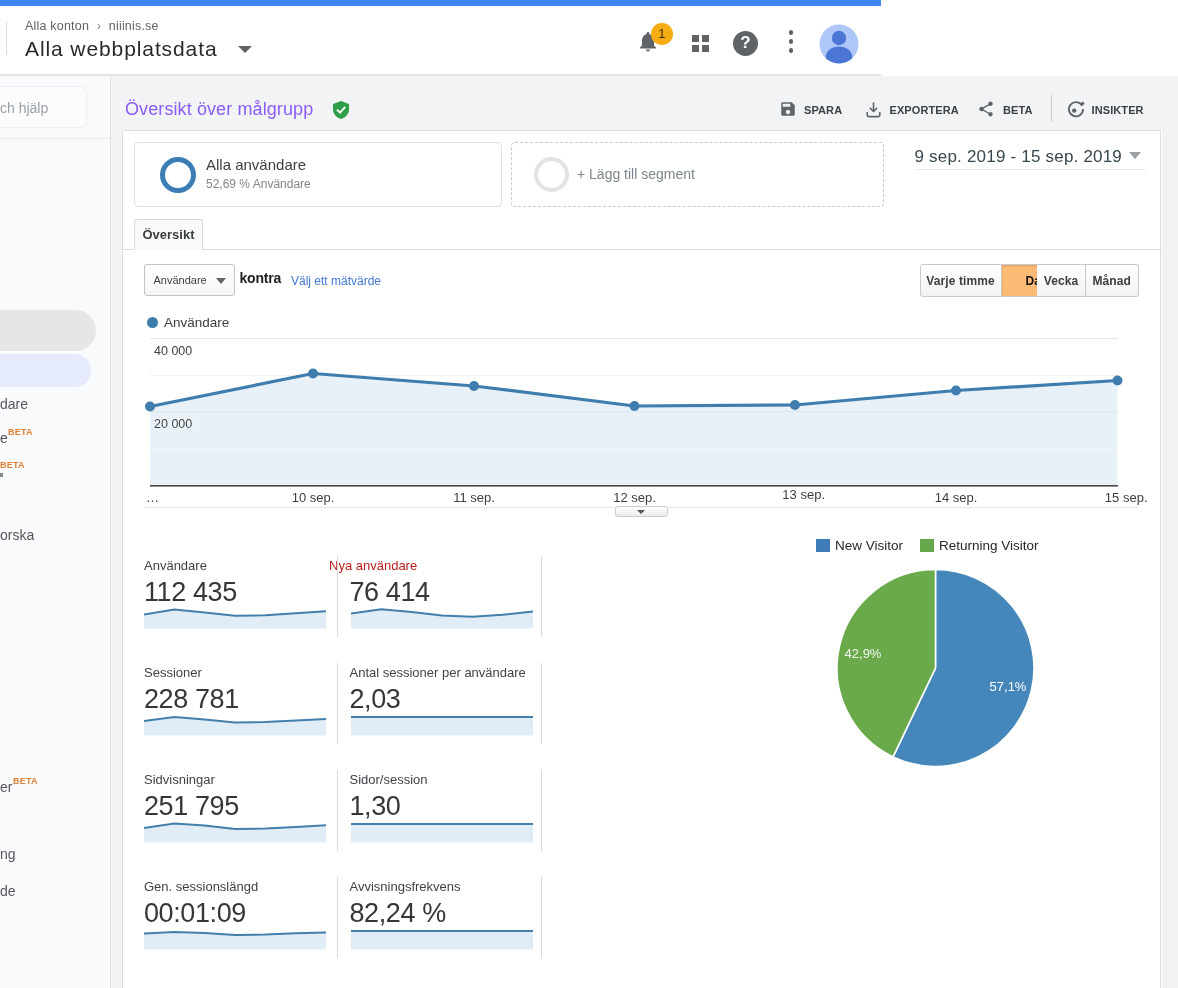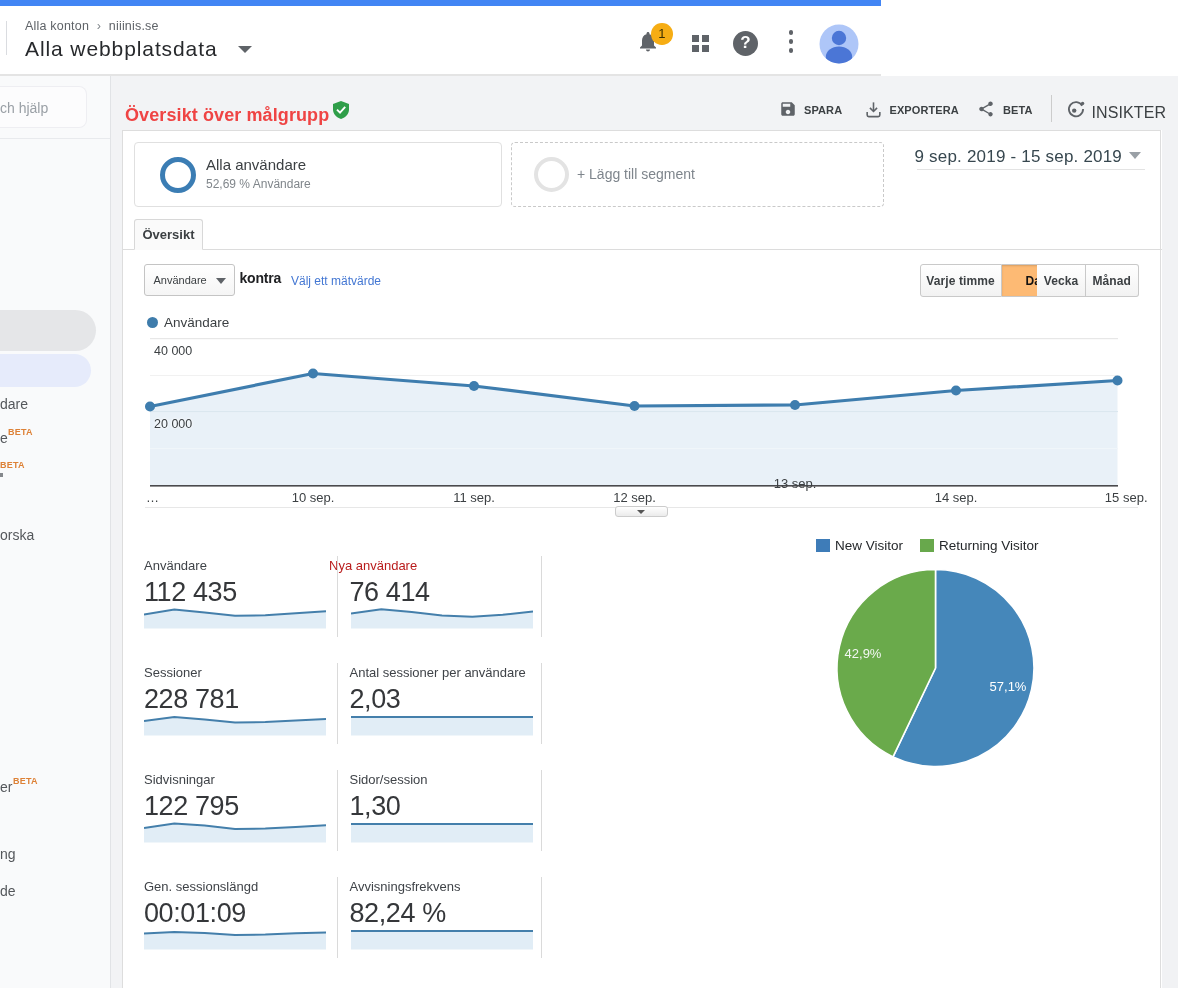--- a/index.html
+++ b/index.html
@@ -34,21 +34,21 @@
 <circle cx="20" cy="20" r="19.5" fill="#aec6f8"></circle>
 <g clip-path="url(#avc)">
         <circle cx="20" cy="14" r="7.2" fill="#4b76d6"></circle>
         <ellipse cx="20" cy="33" rx="13.2" ry="10.5" fill="#4b76d6"></ellipse>
       </g>
     </svg>
 <div class="a" style="left:110px;top:75.6px;width:1068px;height:54.6px;background:#f2f3f5"></div>
 <div class="a" style="left:110px;top:130px;width:12px;height:858px;background:#f2f3f5"></div>
 <div class="a" style="left:1161.5px;top:130px;width:16.5px;height:858px;background:#f1f2f4"></div>
 <div class="a" style="left:121.8px;top:130.2px;width:1039.7px;height:858px;background:#fff;border:1px solid #ddd;border-bottom:none"></div>
-<div class="a" style="left:125px;top:105px;font-size:18px;font-weight:bold;color:#ef4444;letter-spacing:.1px">Översikt över målgrupp</div>
+<div class="a" style="left:125px;top:99px;font-size:18px;font-weight:normal;color:#8b5cf6;letter-spacing:.1px">Översikt över målgrupp</div>
 <svg class="a" style="left:333px;top:100.5px" width="16" height="18" viewBox="0 0 16 18">
       <path fill="#2f9e49" d="M8 0 L16 3 V8.3 C16 13 12.8 16.4 8 18 C3.2 16.4 0 13 0 8.3 V3 Z"></path>
       <path d="M4 8.6 L7 11.6 L12.2 5.8" stroke="#fff" stroke-width="1.9" fill="none"></path>
     </svg>
 <svg class="a" style="left:779px;top:100px" width="18" height="18" viewBox="0 0 24 24">
       <path fill="#5f6368" d="M17 3H5c-1.11 0-2 .9-2 2v14c0 1.1.89 2 2 2h14c1.1 0 2-.9 2-2V7l-4-4zm-5 16c-1.66 0-3-1.34-3-3s1.34-3 3-3 3 1.34 3 3-1.34 3-3 3zm3-10H5V5h10v4z"></path>
     </svg>
 <div class="a" style="left:804px;top:103.5px;font-size:11px;font-weight:bold;color:#3c4043;letter-spacing:.1px">SPARA</div>
 <svg class="a" style="left:864px;top:100px" width="19" height="19" viewBox="0 0 24 24">
       <g stroke="#5f6368" stroke-width="2" fill="none">
@@ -61,21 +61,21 @@
 <svg class="a" style="left:977px;top:100px" width="18" height="18" viewBox="0 0 24 24">
       <path fill="#5f6368" d="M18 16.08c-.76 0-1.44.3-1.96.77L8.91 12.7c.05-.23.09-.46.09-.7s-.04-.47-.09-.7l7.05-4.11c.54.5 1.25.81 2.04.81 1.66 0 3-1.34 3-3s-1.34-3-3-3-3 1.34-3 3c0 .24.04.47.09.7L8.04 9.81C7.5 9.31 6.79 9 6 9c-1.66 0-3 1.34-3 3s1.34 3 3 3c.79 0 1.5-.31 2.04-.81l7.12 4.16c-.05.21-.08.43-.08.65 0 1.61 1.31 2.92 2.92 2.92 1.61 0 2.92-1.31 2.92-2.92s-1.31-2.92-2.92-2.92z"></path>
     </svg>
 <div class="a" style="left:1003px;top:103.5px;font-size:11px;font-weight:bold;color:#3c4043;letter-spacing:.1px">BETA</div>
 <div class="a" style="left:1051px;top:95px;width:1px;height:27px;background:#ccc"></div>
 <svg class="a" style="left:1066px;top:99px" width="20" height="20" viewBox="0 0 20 20">
 <path d="M16.2 6.7 A7.1 7.1 0 1 0 17.1 10.1" stroke="#5f6368" stroke-width="1.8" fill="none"></path>
 <circle cx="16.6" cy="4.4" r="1.7" fill="#5f6368"></circle>
       <circle cx="8.2" cy="11.6" r="2.2" fill="#5f6368"></circle>
     </svg>
-<div class="a" style="left:1091.5px;top:103.5px;font-size:16px;font-weight:normal;color:#3c4043;letter-spacing:.1px">INSIKTER</div>
+<div class="a" style="left:1091.5px;top:103.5px;font-size:11px;font-weight:bold;color:#3c4043;letter-spacing:.1px">INSIKTER</div>
 <div class="a" style="left:134px;top:142px;width:368px;height:65px;background:#fff;border:1px solid #e0e0e0;border-radius:4px"></div>
 <div class="a" style="left:160px;top:156.5px;width:36px;height:36px;border-radius:50%;border:5px solid #3b7db4"></div>
 <div class="a" style="left:206px;top:156px;font-size:15px;color:#3c4043">Alla användare</div>
 <div class="a" style="left:206px;top:177px;font-size:12px;color:#80868b">52,69 % Användare</div>
 <div class="a" style="left:511px;top:142px;width:373px;height:65px;border:1px dashed #c9c9c9;border-radius:4px"></div>
 <div class="a" style="left:533.5px;top:157px;width:35px;height:35px;border-radius:50%;border:4px solid #e3e3e3"></div>
 <div class="a" style="left:577px;top:166px;font-size:14px;color:#7e858c">+ Lägg till segment</div>
 <div class="a" style="left:880px;top:146.5px;width:242px;text-align:right;font-size:17px;color:#37474f;letter-spacing:.2px">9 sep. 2019 - 15 sep. 2019</div>
 <div class="a" style="left:1129px;top:151.5px;width:0;height:0;border-left:6.5px solid transparent;border-right:6.5px solid transparent;border-top:7px solid #9aa0a6"></div>
 <div class="a" style="left:917px;top:168.8px;width:228px;height:1px;background:#e3e3e3"></div>
@@ -107,21 +107,21 @@
       <circle cx="664" cy="72" r="5" fill="#3e7dae"></circle>
       <circle cx="825" cy="57.5" r="5" fill="#3e7dae"></circle>
       <circle cx="986.5" cy="47.5" r="5" fill="#3e7dae"></circle>
     </svg>
 <div class="a" style="left:154px;top:344px;font-size:12.5px;color:#3c4043">40 000</div>
 <div class="a" style="left:154px;top:417px;font-size:12.5px;color:#3c4043;text-shadow:0 0 3px #fff,0 0 3px #fff">20 000</div>
 <div class="a" style="left:146px;top:489.5px;font-size:13px;color:#3c4043">…</div>
 <div class="a" style="left:283.0px;top:489.5px;width:60px;text-align:center;font-size:13px;color:#3c4043">10 sep.</div>
 <div class="a" style="left:444.0px;top:489.5px;width:60px;text-align:center;font-size:13px;color:#3c4043">11 sep.</div>
 <div class="a" style="left:604.5px;top:489.5px;width:60px;text-align:center;font-size:13px;color:#3c4043">12 sep.</div>
-<div class="a" style="left:765.0px;top:476px;width:60px;text-align:center;font-size:13px;color:#3c4043">13 sep.</div>
+<div class="a" style="left:765.0px;top:487px;width:60px;text-align:right;font-size:13px;color:#3c4043">13 sep.</div>
 <div class="a" style="left:926.0px;top:489.5px;width:60px;text-align:center;font-size:13px;color:#3c4043">14 sep.</div>
 <div class="a" style="left:1087.5px;top:489.5px;width:60px;text-align:right;font-size:13px;color:#3c4043">15 sep.</div>
 <div class="a" style="left:144.5px;top:506.8px;width:993px;height:1px;background:#e7e7e7"></div>
 <div class="a" style="left:614.5px;top:506.3px;width:53.5px;height:11px;border:1px solid #ccc;border-radius:3px;background:linear-gradient(#fff,#ebebeb)"></div>
 <div class="a" style="left:637px;top:509.5px;width:0;height:0;border-left:4.5px solid transparent;border-right:4.5px solid transparent;border-top:4.5px solid #555"></div>
 <div class="a" style="left:144.0px;top:557.5px;font-size:13px;color:#3f4348">Användare</div>
 <div class="a" style="left:144.0px;top:576.5px;font-size:27px;color:#35373a;letter-spacing:-.4px">112 435</div>
 <svg class="a" style="left:144.4px;top:606.5px" width="182" height="22" viewBox="0 0 182 22">
       <polygon points="0,7.5 30.3,2.6 60.7,5.5 91,8.7 121.3,8.3 151.7,6.3 182,4.3 182,21.5 0,21.5" fill="#e1edf6"></polygon>
       <polyline points="0,7.5 30.3,2.6 60.7,5.5 91,8.7 121.3,8.3 151.7,6.3 182,4.3" fill="none" stroke="#447fab" stroke-width="2"></polyline>
@@ -142,21 +142,21 @@
     </svg>
 <div class="a" style="left:349.5px;top:664.5px;font-size:13px;color:#3f4348">Antal sessioner per användare</div>
 <div class="a" style="left:349.5px;top:683.5px;font-size:27px;color:#35373a;letter-spacing:-.4px">2,03</div>
 <svg class="a" style="left:351.0px;top:713.5px" width="182" height="22" viewBox="0 0 182 22">
       <polygon points="0,3 30.3,3 60.7,3 91,3 121.3,3 151.7,3 182,3 182,21.5 0,21.5" fill="#e1edf6"></polygon>
       <polyline points="0,3 30.3,3 60.7,3 91,3 121.3,3 151.7,3 182,3" fill="none" stroke="#447fab" stroke-width="2"></polyline>
     </svg>
 <div class="a" style="left:336.5px;top:663.0px;width:1px;height:81px;background:#dadada"></div>
 <div class="a" style="left:540.5px;top:663.0px;width:1px;height:81px;background:#dadada"></div>
 <div class="a" style="left:144.0px;top:771.5px;font-size:13px;color:#3f4348">Sidvisningar</div>
-<div class="a" style="left:144.0px;top:790.5px;font-size:27px;color:#35373a;letter-spacing:-.4px">122 795</div>
+<div class="a" style="left:144.0px;top:790.5px;font-size:27px;color:#35373a;letter-spacing:-.4px">251 795</div>
 <svg class="a" style="left:144.4px;top:820.5px" width="182" height="22" viewBox="0 0 182 22">
       <polygon points="0,7 30.3,2.5 60.7,4.5 91,8 121.3,7.5 151.7,6 182,4.2 182,21.5 0,21.5" fill="#e1edf6"></polygon>
       <polyline points="0,7 30.3,2.5 60.7,4.5 91,8 121.3,7.5 151.7,6 182,4.2" fill="none" stroke="#447fab" stroke-width="2"></polyline>
     </svg>
 <div class="a" style="left:349.5px;top:771.5px;font-size:13px;color:#3f4348">Sidor/session</div>
 <div class="a" style="left:349.5px;top:790.5px;font-size:27px;color:#35373a;letter-spacing:-.4px">1,30</div>
 <svg class="a" style="left:351.0px;top:820.5px" width="182" height="22" viewBox="0 0 182 22">
       <polygon points="0,3 30.3,3 60.7,3 91,3 121.3,3 151.7,3 182,3 182,21.5 0,21.5" fill="#e1edf6"></polygon>
       <polyline points="0,3 30.3,3 60.7,3 91,3 121.3,3 151.7,3 182,3" fill="none" stroke="#447fab" stroke-width="2"></polyline>
     </svg>

